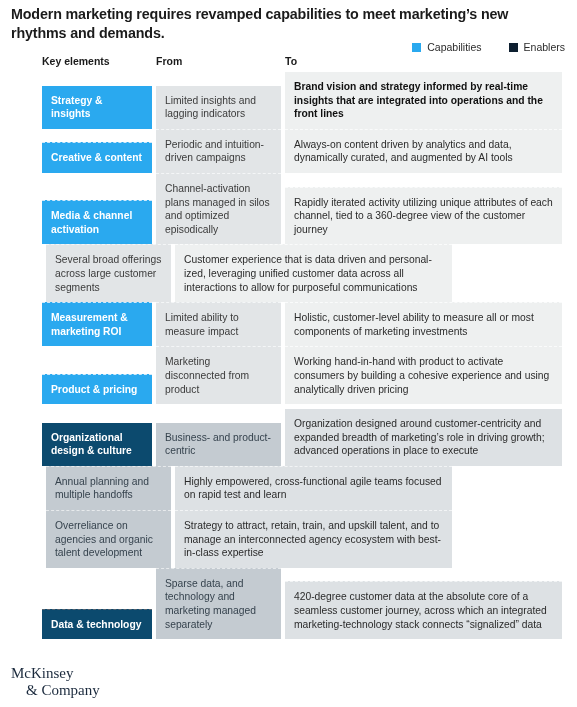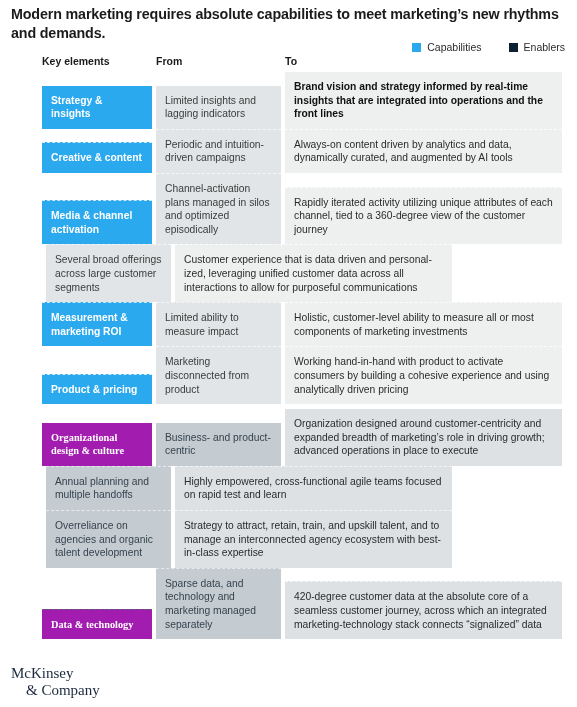--- a/index.html
+++ b/index.html
@@ -62,21 +62,21 @@
 
   
   .cap .cell-key{background:#2aa9ef;color:#ffffff;}
   .cap .cell-from{background:#e2e5e7;color:#3b3b3b;}
   .cap .cell-to{background:#eef0f0;color:#2b2b2b;}
   .cap .row + .row .cell-key{border-top:1px dashed #cfe9fb;}
   .cap .row + .row .cell-from{border-top:1px dashed #f4f6f7;}
   .cap .row + .row .cell-to{border-top:1px dashed #fafbfb;}
 
   
-  .enab .cell-key{background:#a21caf;color:#ffffff;font-family:Liberation Serif, serif;}
+  .enab .cell-key{background:#0c4a6e;color:#ffffff;}
   .enab .cell-from{background:#c4cbd1;color:#36434e;}
   .enab .cell-to{background:#dde1e4;color:#2b2b2b;}
   .enab .row + .row .cell-key{border-top:1px dashed #56626e;}
   .enab .row + .row .cell-from{border-top:1px dashed #e7eaec;}
   .enab .row + .row .cell-to{border-top:1px dashed #f2f4f5;}
 
   .bold-to .cell-to{font-weight:bold;color:#111111;}
 
   
   .logo{
@@ -87,21 +87,21 @@
     font-size:15px;
     line-height:16.5px;
   }
   .logo .l2{display:block;margin-left:15px;}
 </style>
 </head>
 <body>
 
 <div class="page">
 
-  <div class="title">Modern marketing requires absolute capabilities to meet marketing’s new rhythms and demands.</div>
+  <div class="title">Modern marketing requires revamped capabilities to meet marketing’s new rhythms and demands.</div>
 
   <div class="legend">
     <div class="legend-item">
       <span class="legend-swatch" style="background: rgb(42, 169, 239);"></span>
       <span>Capabilities</span>
     </div>
     <div class="legend-item">
       <span class="legend-swatch" style="background: rgb(13, 31, 48);"></span>
       <span>Enablers</span>
     </div>

